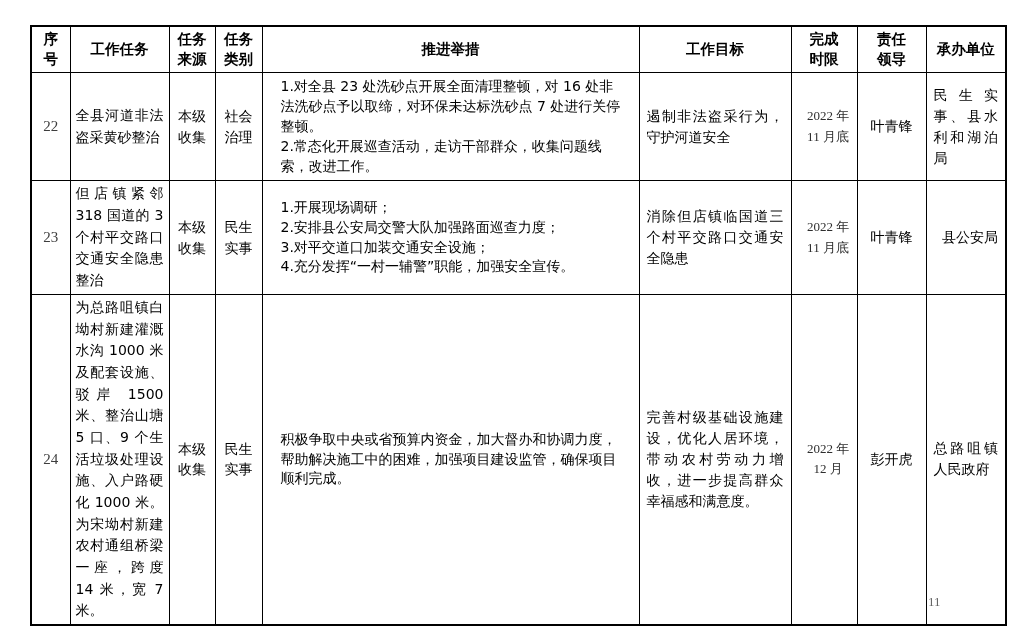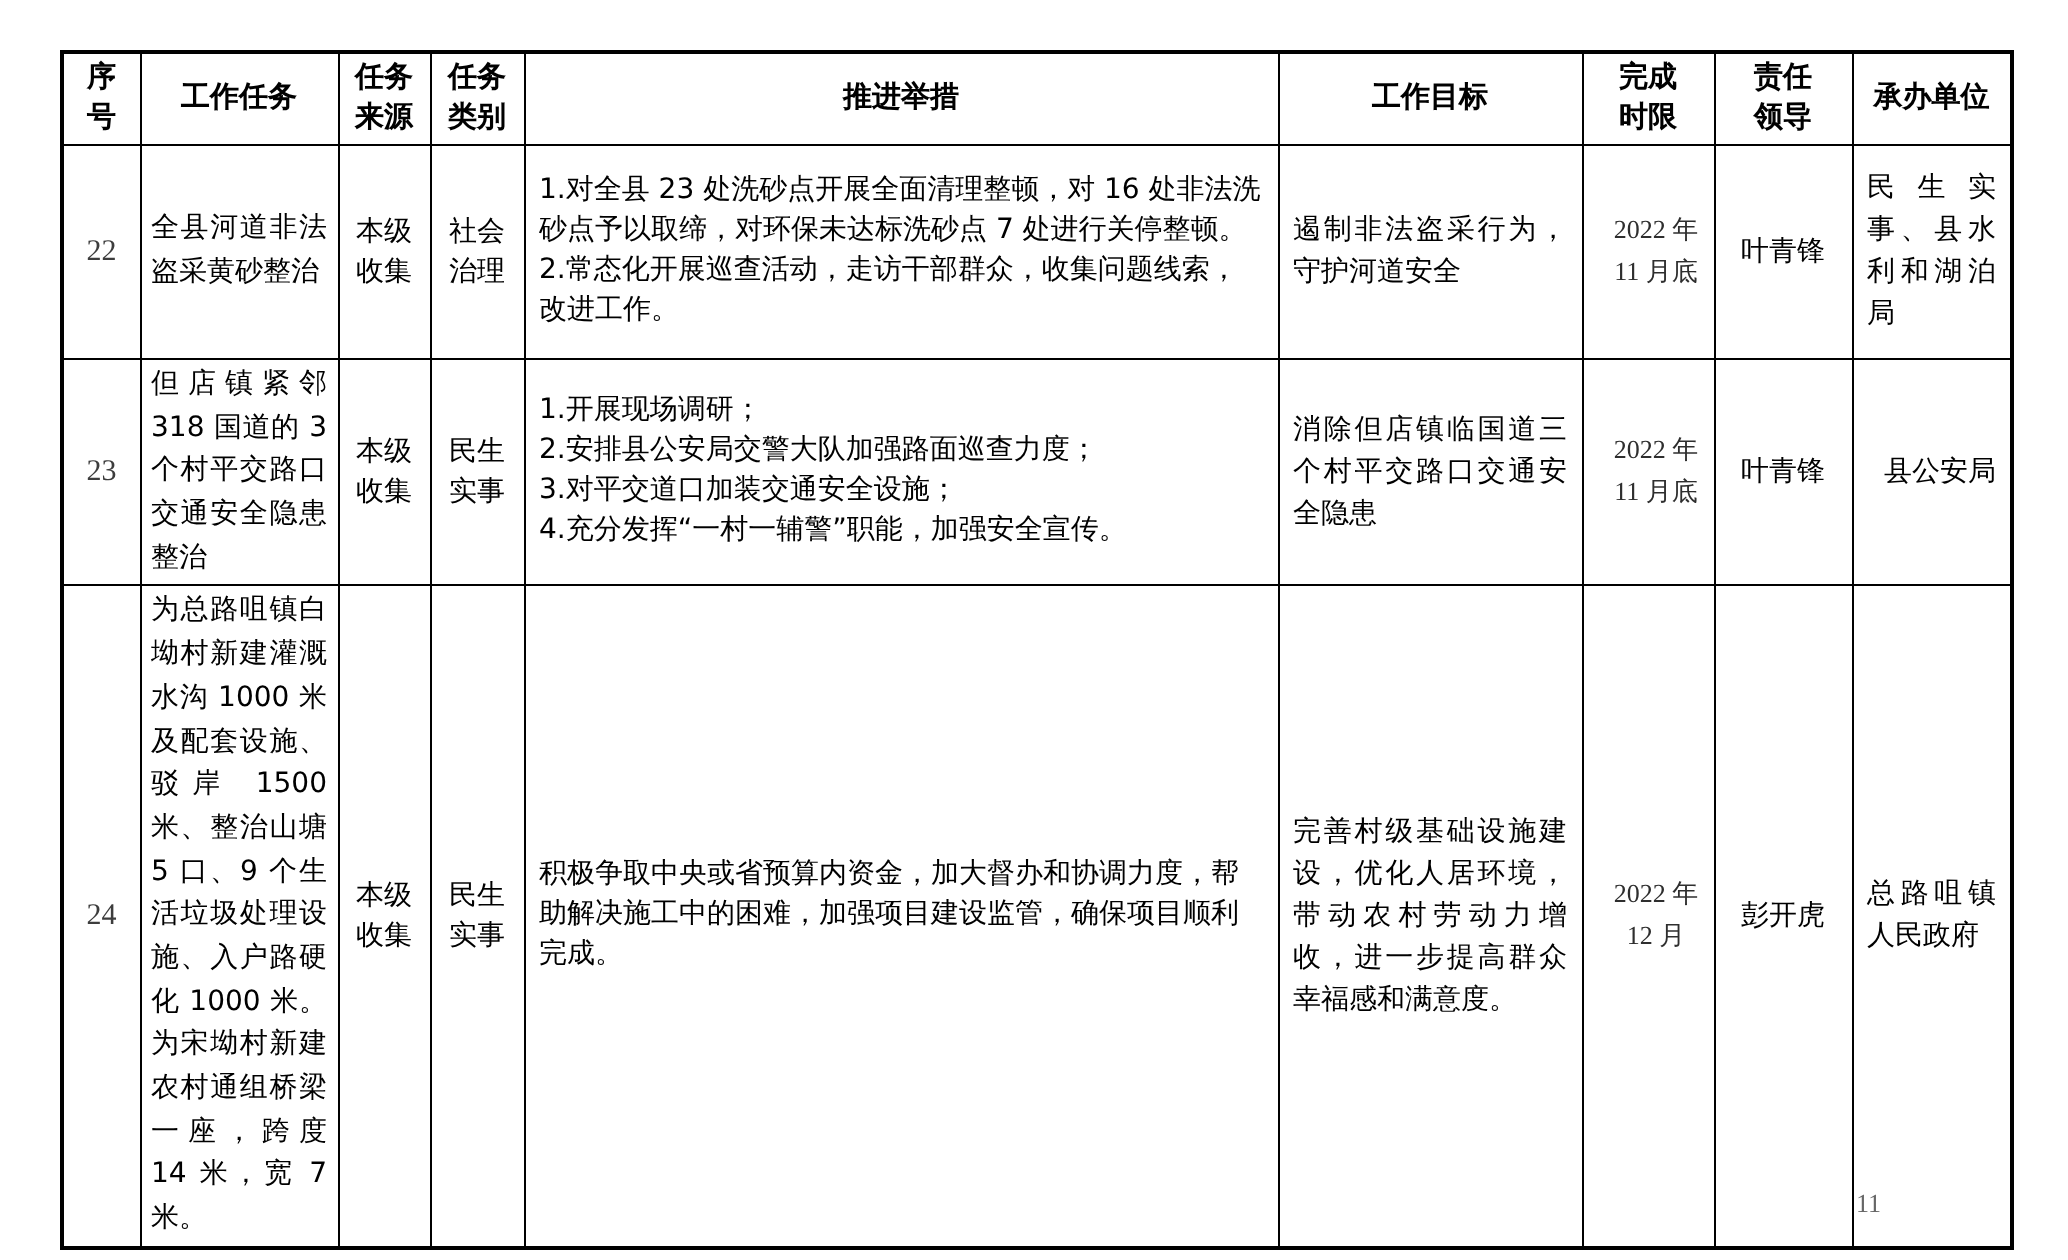--- a/index.html
+++ b/index.html
@@ -46,21 +46,21 @@
     font-family:"Liberation Serif",serif;
     font-size:15px;color:#3d3d3d;margin-top:25px;
   }
   td.task{
     text-align:justify;text-justify:inter-character;
     padding:2px 5px;line-height:1.55;
   }
   td.src,td.cat{text-align:center;line-height:1.45;margin-left:16px;}
   td.measures{
     text-align:left;vertical-align:middle;
-    padding:4px 7px;line-height:1.42;
+    padding:4px 18px;line-height:1.42;
     white-space:pre-line;
   }
   td.goal{
     text-align:justify;text-justify:inter-character;
     padding:2px 7px;line-height:1.5;
   }
   td.deadline{
     text-align:center;white-space:pre-line;line-height:1.6;
     font-family:"Liberation Serif","DejaVu Sans",serif;
     color:#2e2e2e;font-size:13px;padding-left:13px;

